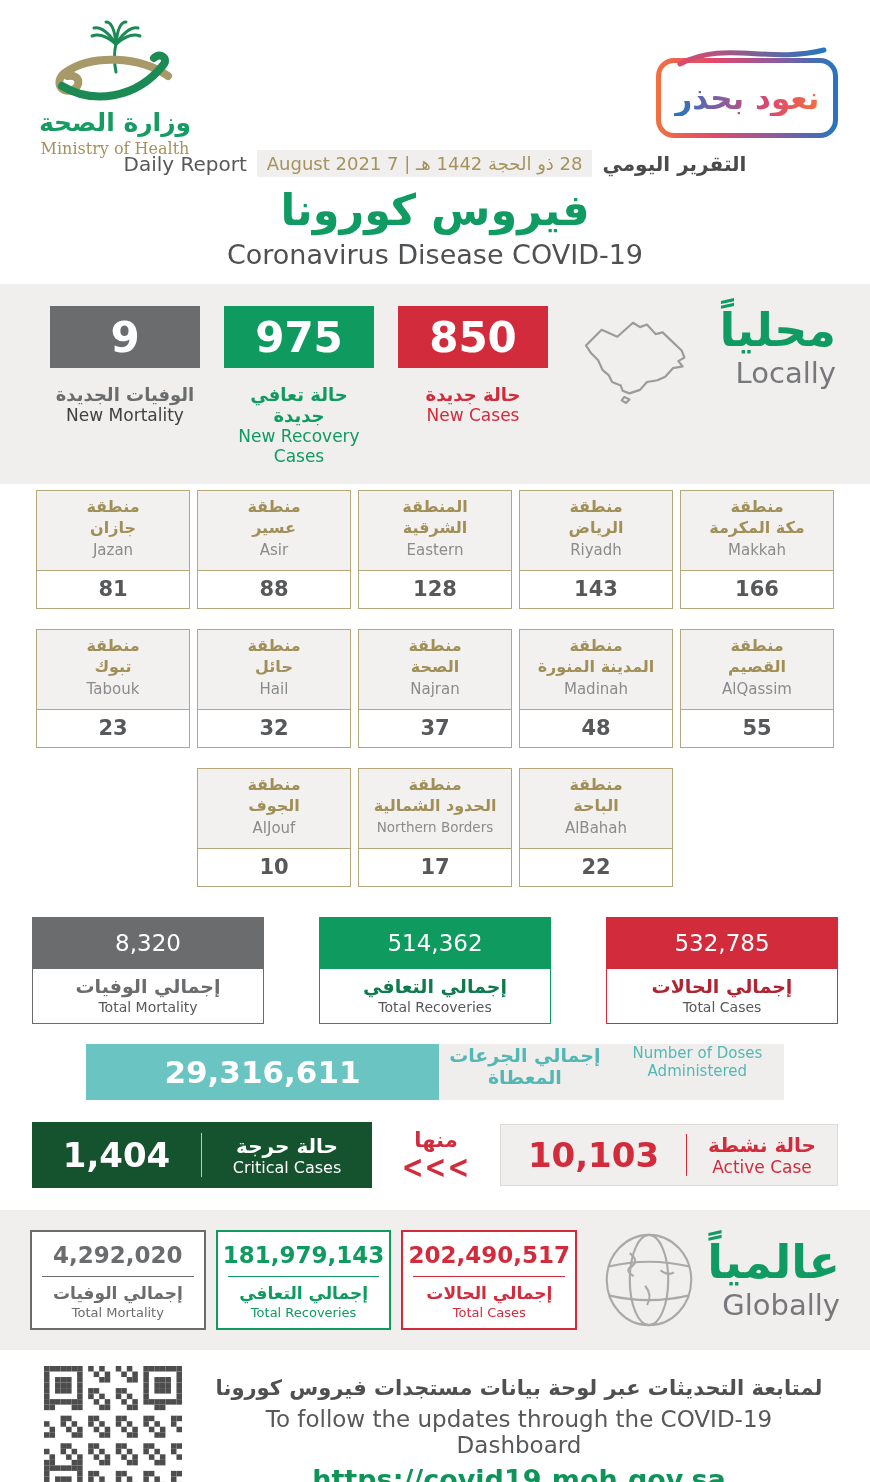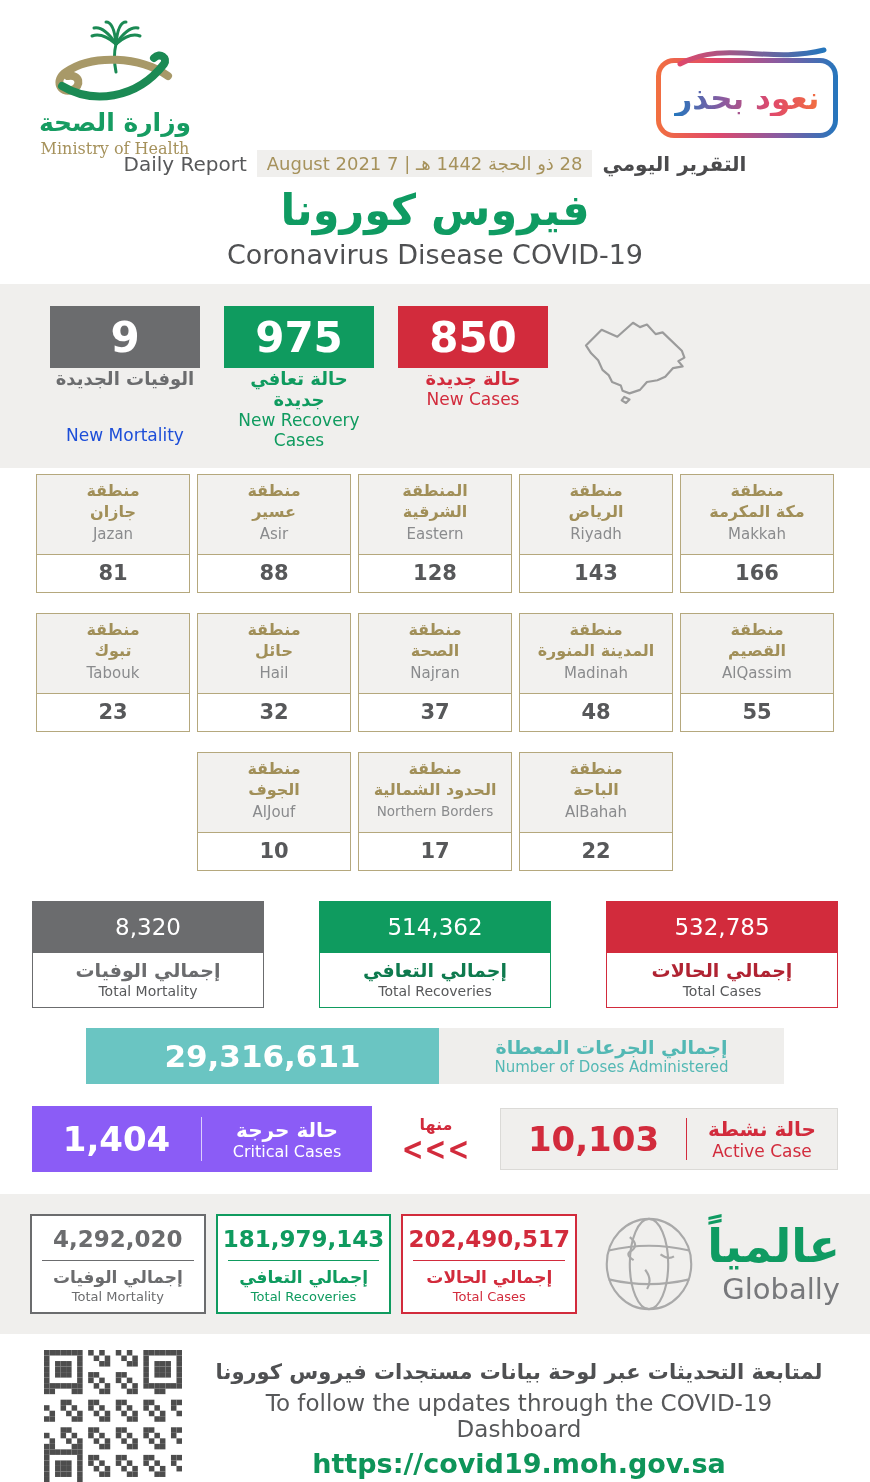--- a/index.html
+++ b/index.html
@@ -27,21 +27,21 @@
   .date-row .ar { font-size:20px; font-weight:bold; color:#4A4A4C; }
   .title-ar { text-align:center; color:#0F9B62; font-size:43px; font-weight:bold; margin-top:8px; }
   .title-en { text-align:center; color:#4F5052; font-size:27px; margin:4px 0 14px; }
 
   
   .band { background:#F0EFED; }
   .locally { display:flex; align-items:flex-start; padding:22px 34px 18px 50px; gap:24px; }
   .statbox { width:150px; text-align:center; }
   .statbox .num { height:62px; display:flex; align-items:center; justify-content:center;
                   color:#fff; font-size:42px; font-weight:bold; }
-  .statbox .lar { font-size:18px; font-weight:bold; margin-top:0; }
+  .statbox .lar { font-size:18px; font-weight:bold; margin-top:16px; }
   .statbox .len { font-size:17px; }
   .map-wrap { margin-top:4px; }
   .heading { margin-left:auto; text-align:right; }
   .heading .har { color:#0F9B62; font-size:46px; font-weight:bold; line-height:1.05; }
   .heading .hen { color:#77787B; font-size:29px; margin-top:2px; }
 
   
   .regions { padding:6px 36px 4px; }
   .rrow { display:grid; grid-template-columns:repeat(5,1fr); gap:7px; margin-bottom:20px; }
   .rbox { border:1px solid #B5A87D; background:#fff; }
@@ -59,34 +59,34 @@
                 color:#fff; font-size:23px; font-weight:normal; }
   .tbox .tbody { border:1px solid; border-top:none; padding:6px 2px 8px; background:#fff; }
   .tbox .tar { font-size:19px; font-weight:bold; }
   .tbox .ten { font-size:14px; color:#57585A; margin-top:2px; }
 
   
   .doses { display:flex; margin:20px 86px 0; height:56px; }
   .doses .dnum { flex:1; background:#6AC5C2; color:#fff; font-size:31px; font-weight:bold;
                  display:flex; align-items:center; justify-content:center; }
   .doses .dlab { width:345px; background:#EFEEEC; color:#53B8B4; text-align:center;
-                 display:flex; flex-direction:column; justify-content:center; }
+                 display:flex; flex-direction:row; justify-content:center; }
   .doses .dar { font-size:19px; font-weight:bold; }
   .doses .den { font-size:15px; }
 
   
   .crit-row { display:flex; align-items:center; margin:22px 32px 0; }
-  .critbox { width:340px; height:66px; background:#8b5cf6; display:flex; align-items:center; }
+  .critbox { width:340px; height:66px; background:#14532d; display:flex; align-items:center; }
   .critbox .cnum { flex:1; color:#fff; font-size:34px; font-weight:bold; text-align:center; }
   .critbox .cdiv { width:1px; height:44px; background:rgba(255,255,255,.7); }
   .critbox .clab { width:170px; text-align:center; color:#fff; }
   .critbox .car { font-size:20px; font-weight:bold; }
   .critbox .cen { font-size:16px; }
   .minha { width:128px; text-align:center; color:#D22B3C; }
-  .minha .mar { font-size:16px; font-weight:bold; }
+  .minha .mar { font-size:21px; font-weight:bold; }
   .minha .chev { font-size:26px; font-weight:bold; letter-spacing:1px; transform:scaleY(1.2); display:inline-block; }
   .activebox { margin-left:auto; width:338px; height:62px; background:#F0EFED; border:1px solid #DBDAD7;
                display:flex; align-items:center; }
   .activebox .anum { flex:1; color:#D22B3C; font-size:34px; font-weight:bold; text-align:center; }
   .activebox .adiv { width:1px; height:42px; background:#D22B3C; }
   .activebox .alab { width:150px; text-align:center; color:#D22B3C; }
   .activebox .aar { font-size:20px; font-weight:bold; }
   .activebox .aen { font-size:17px; }
 
   
@@ -159,41 +159,45 @@
 
     <div class="title-ar" dir="rtl">فيروس كورونا</div>
     <div class="title-en">Coronavirus Disease COVID-19</div>
   </div>
 
   <div class="band locally">
 
     <div class="statbox">
       <div class="num" style="background:#6B6C6E;">9</div>
       <div class="lar" dir="rtl" style="color:#6B6C6E;">الوفيات الجديدة</div>
-      <div class="len" style="color:#1d4ed8;margin-top:36px;">New Mortality</div>
+      <div class="len" style="color:#404040;">New Mortality</div>
     </div>
 
     <div class="statbox">
       <div class="num" style="background:#0F9B5F;">975</div>
       <div class="lar" dir="rtl" style="color:#0F9B5F;">حالة تعافي جديدة</div>
       <div class="len" style="color:#0F9B5F;">New Recovery Cases</div>
     </div>
 
     <div class="statbox">
       <div class="num" style="background:#D22B3C;">850</div>
       <div class="lar" dir="rtl" style="color:#D22B3C;">حالة جديدة</div>
       <div class="len" style="color:#D22B3C;">New Cases</div>
     </div>
 
     <div class="map-wrap">
       <svg width="122" height="104" viewBox="0 0 140 118">
         <path d="M16,40 L34,22 L52,30 L70,14 L78,19 L86,16 L96,27 L104,25 L126,46 L129,54 L122,58 L127,64 L116,66 L107,76 L98,80 L86,82 L78,91 L66,95 L58,92 L56,86 L46,82 L42,74 L35,68 L30,57 L22,49 Z M60,99 l6,3 l-4,4 l-5,-3 Z" fill="none" stroke="#9B9B9B" stroke-width="2.5" stroke-linejoin="round"></path>
       </svg>
     </div>
 
+    <div class="heading">
+      <div class="har" dir="rtl">محلياً</div>
+      <div class="hen">Locally</div>
+    </div>
   </div>
 
   <div class="regions">
 
     <div class="rrow">
       <div class="rbox">
         <div class="rhead">
             <div class="rar" dir="rtl">منطقة</div>
             <div class="rar" dir="rtl">جازان</div>
             <div class="ren">Jazan</div>

